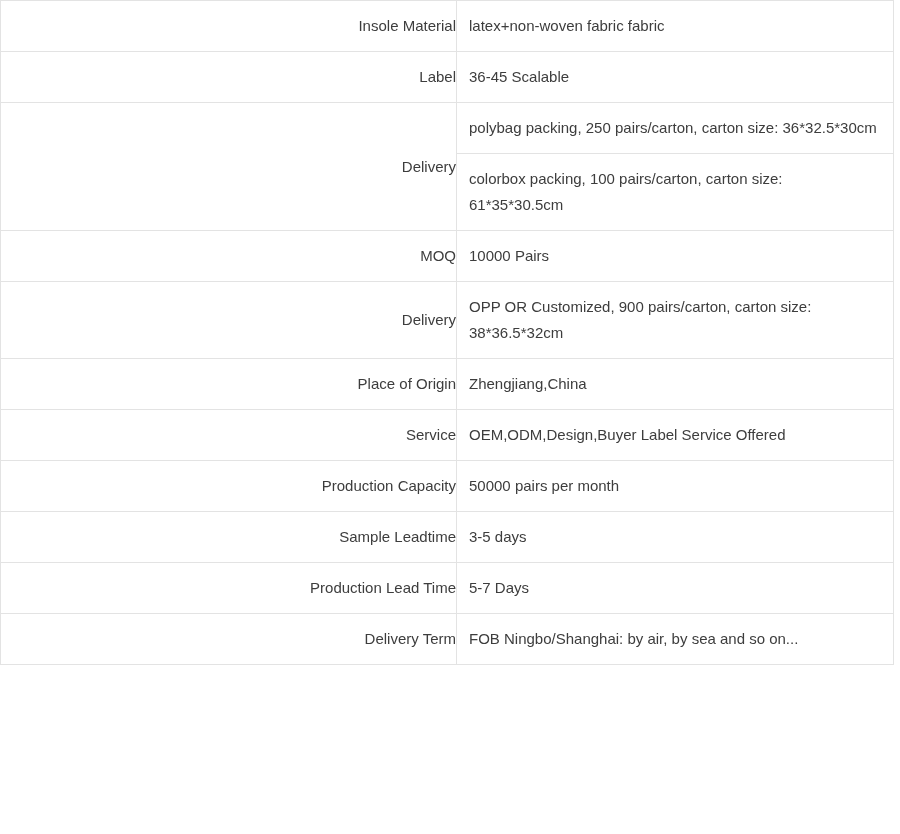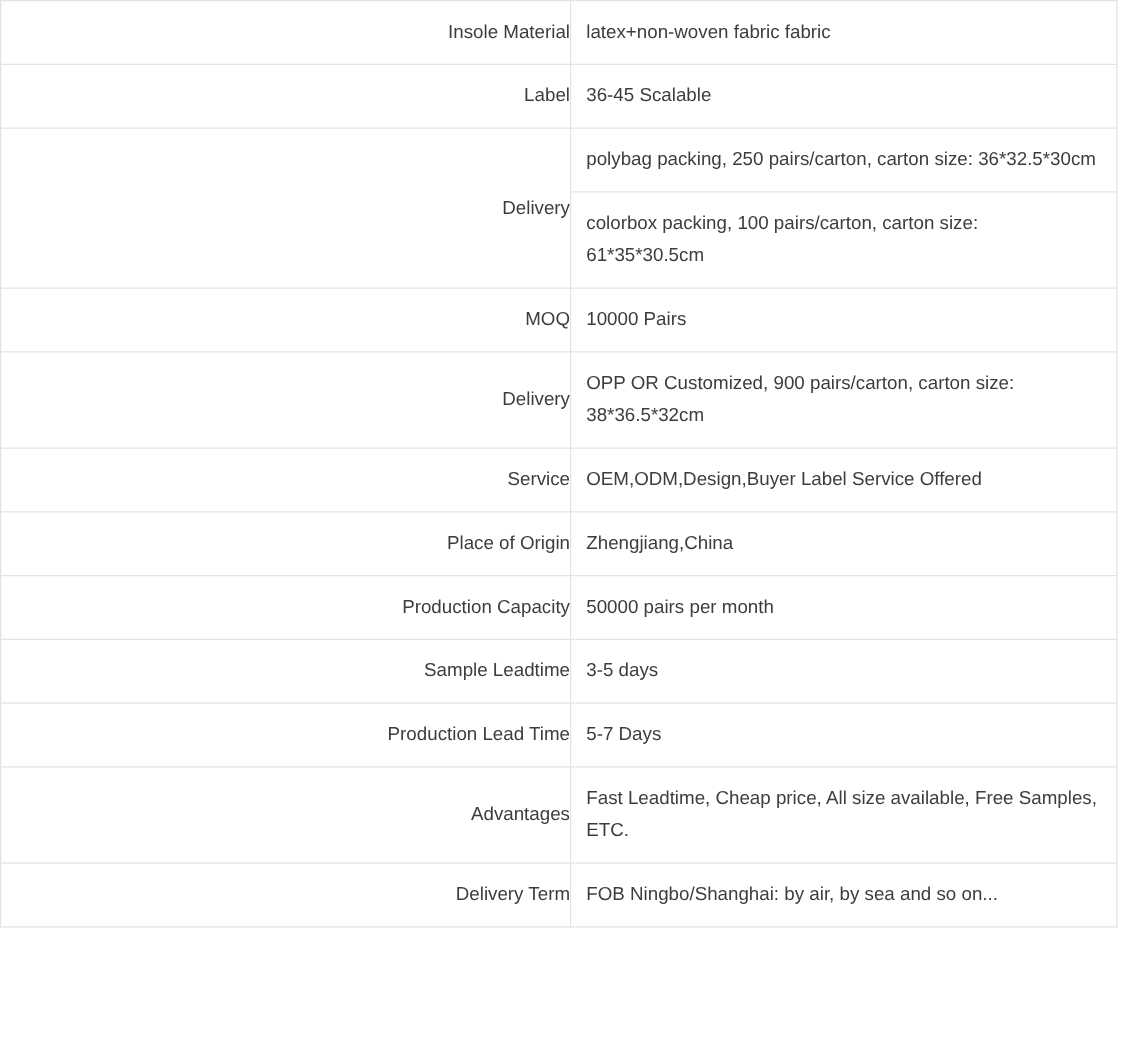--- a/index.html
+++ b/index.html
@@ -143,50 +143,50 @@
           <tr>
                 <td>OPP OR Customized, 900 pairs/carton, carton size: 38*36.5*32cm</td>
               </tr>
         </tbody>
           </table>
       </td>
     </tr>
 
     <tr>
       <td class="label-cell">
+          <span class="cell-text">Place of Origin</span>
+        </td>
+      <td class="value-host">
+        <table class="sub">
+            <tbody>
+          <tr>
+                <td>Zhengjiang,China</td>
+              </tr>
+        </tbody>
+          </table>
+      </td>
+    </tr>
+
+    <tr>
+      <td class="label-cell">
           <span class="cell-text">Service</span>
         </td>
       <td class="value-host">
         <table class="sub">
             <tbody>
           <tr>
                 <td>OEM,ODM,Design,Buyer Label Service Offered</td>
               </tr>
         </tbody>
           </table>
       </td>
     </tr>
 
     <tr>
       <td class="label-cell">
-          <span class="cell-text">Place of Origin</span>
-        </td>
-      <td class="value-host">
-        <table class="sub">
-            <tbody>
-          <tr>
-                <td>Zhengjiang,China</td>
-              </tr>
-        </tbody>
-          </table>
-      </td>
-    </tr>
-
-    <tr>
-      <td class="label-cell">
           <span class="cell-text">Production Capacity</span>
         </td>
       <td class="value-host">
         <table class="sub">
             <tbody>
           <tr>
                 <td>50000 pairs per month</td>
               </tr>
         </tbody>
           </table>
@@ -216,34 +216,20 @@
         <table class="sub">
             <tbody>
           <tr>
                 <td>5-7 Days</td>
               </tr>
         </tbody>
           </table>
       </td>
     </tr>
 
-    <tr>
-      <td class="label-cell">
-          <span class="cell-text">Advantages</span>
-        </td>
-      <td class="value-host">
-        <table class="sub">
-            <tbody>
-          <tr>
-                <td>Fast Leadtime, Cheap price, All size available, Free Samples, ETC.</td>
-              </tr>
-        </tbody>
-          </table>
-      </td>
-    </tr>
 
 
     <tr>
       <td class="label-cell">
           <span class="cell-text">Delivery Term</span>
         </td>
       <td class="value-host">
         <table class="sub">
             <tbody>
           <tr>

